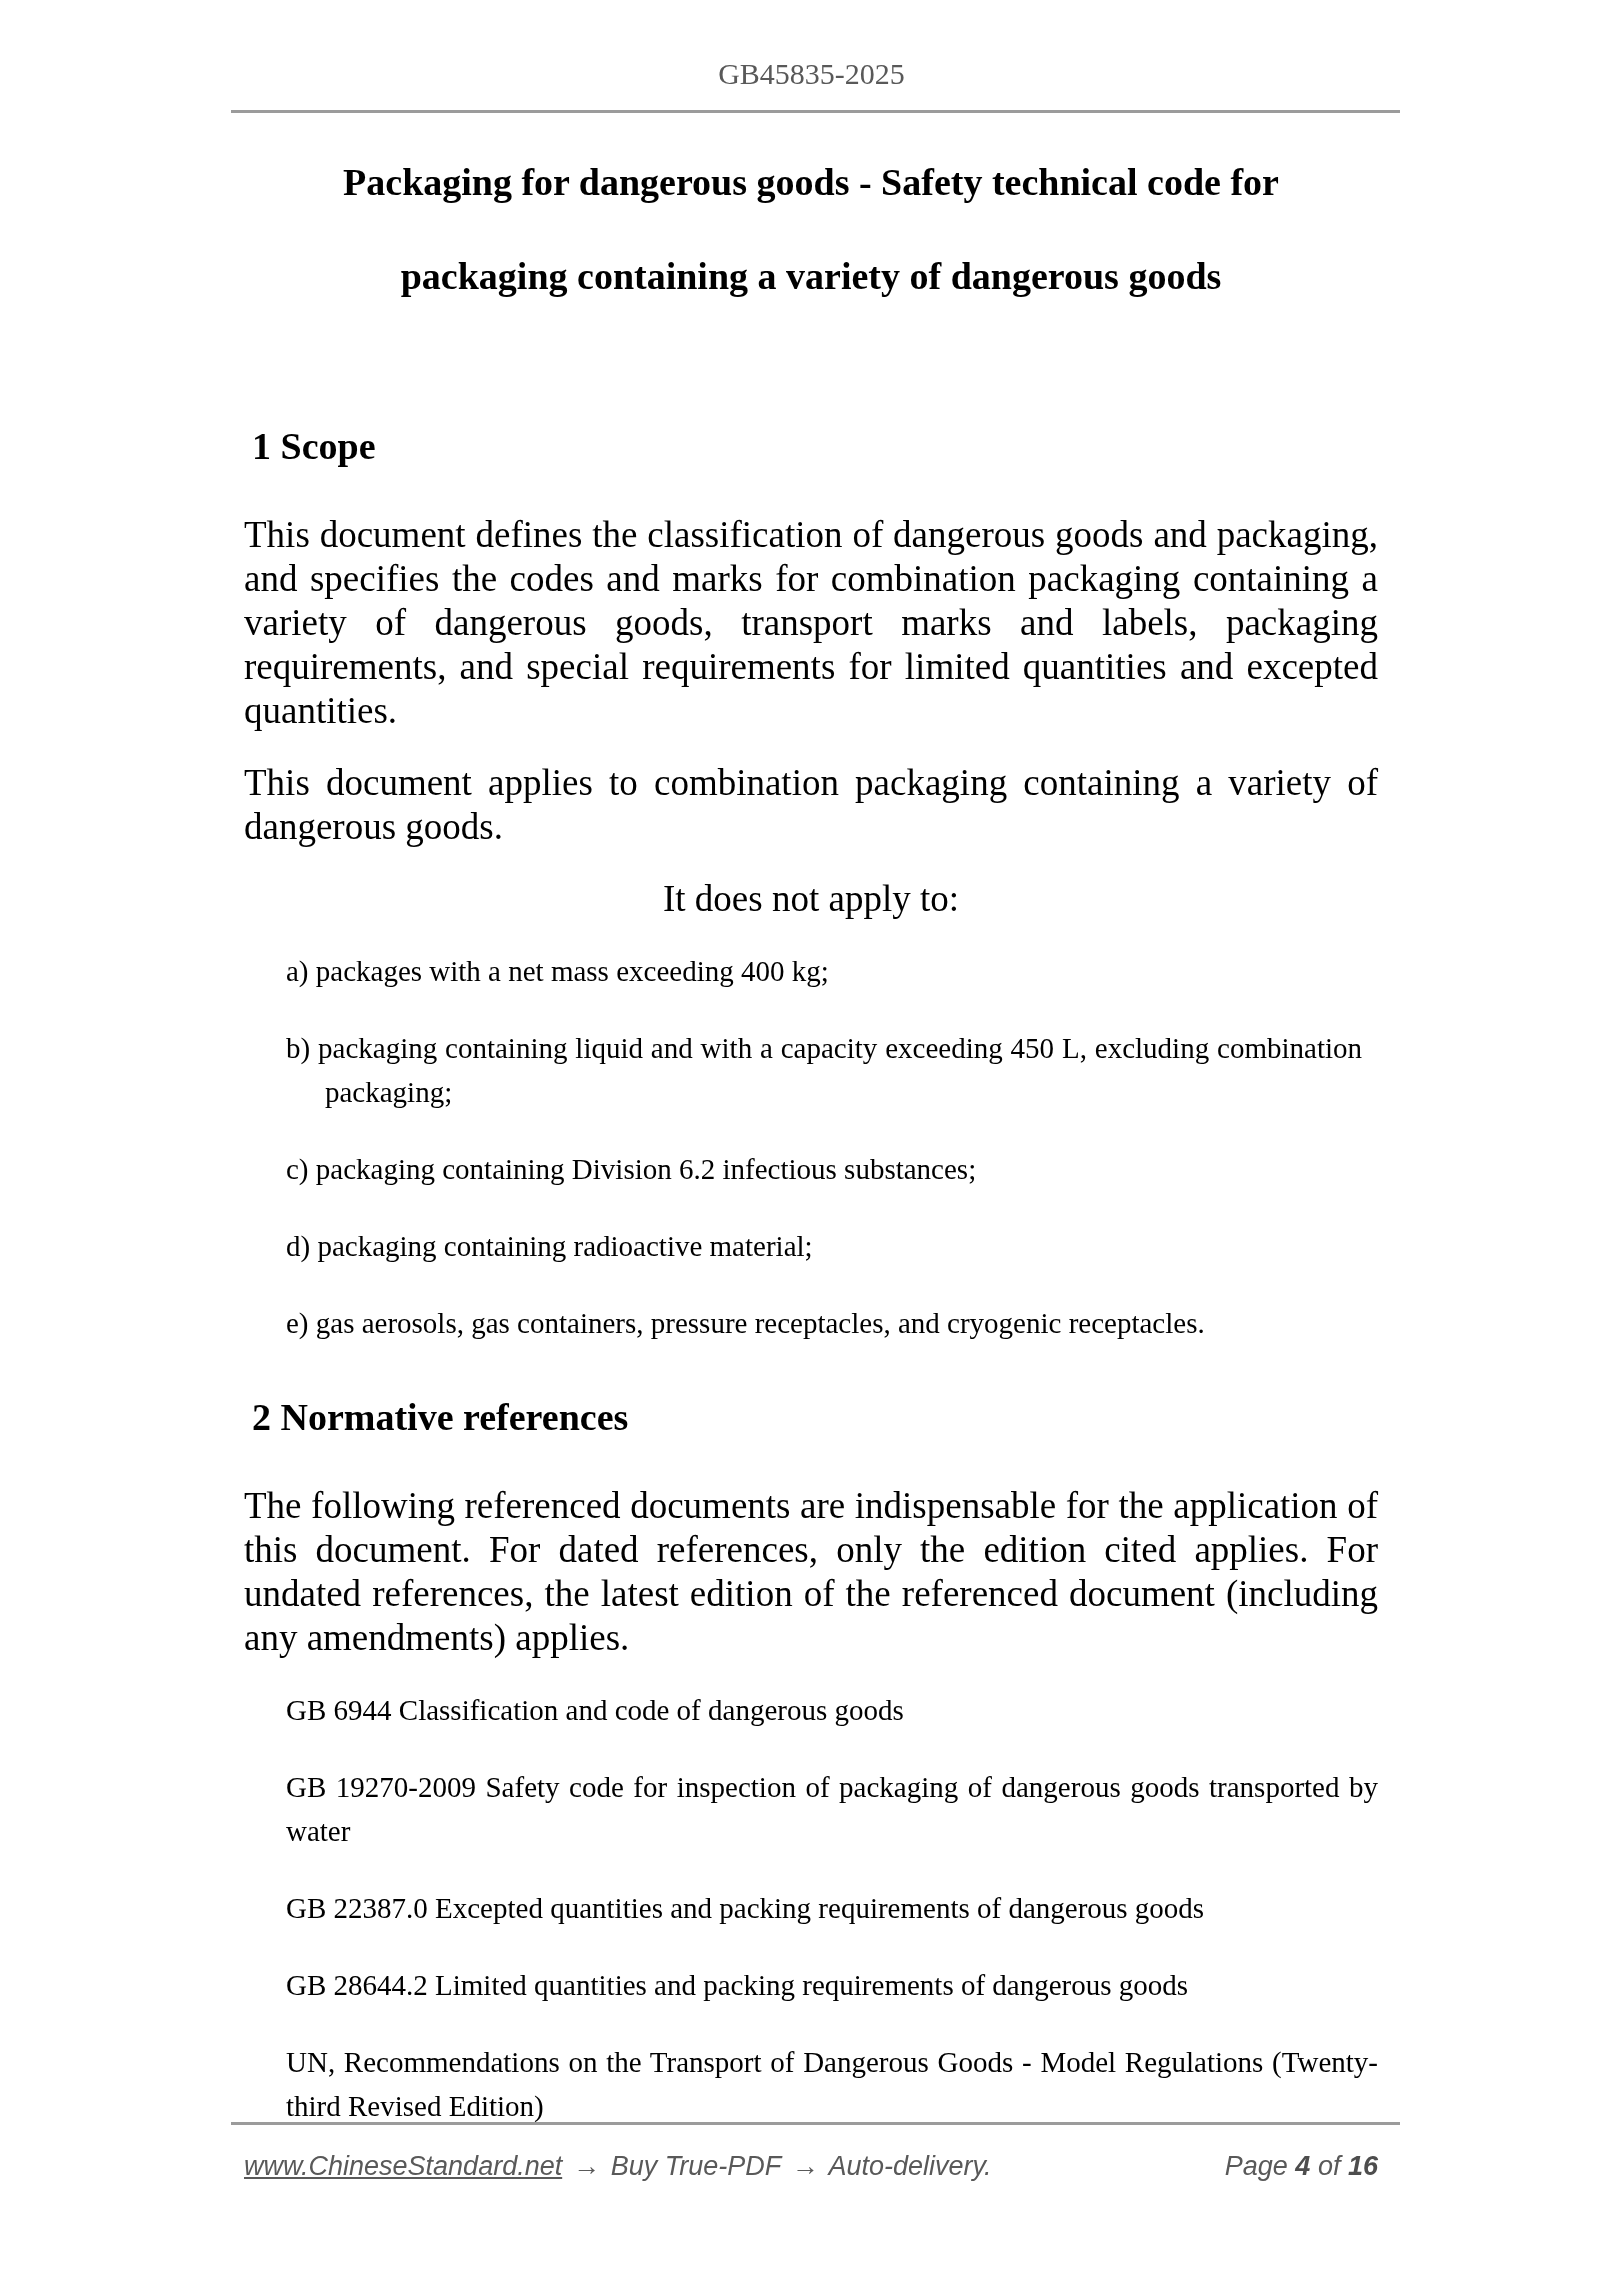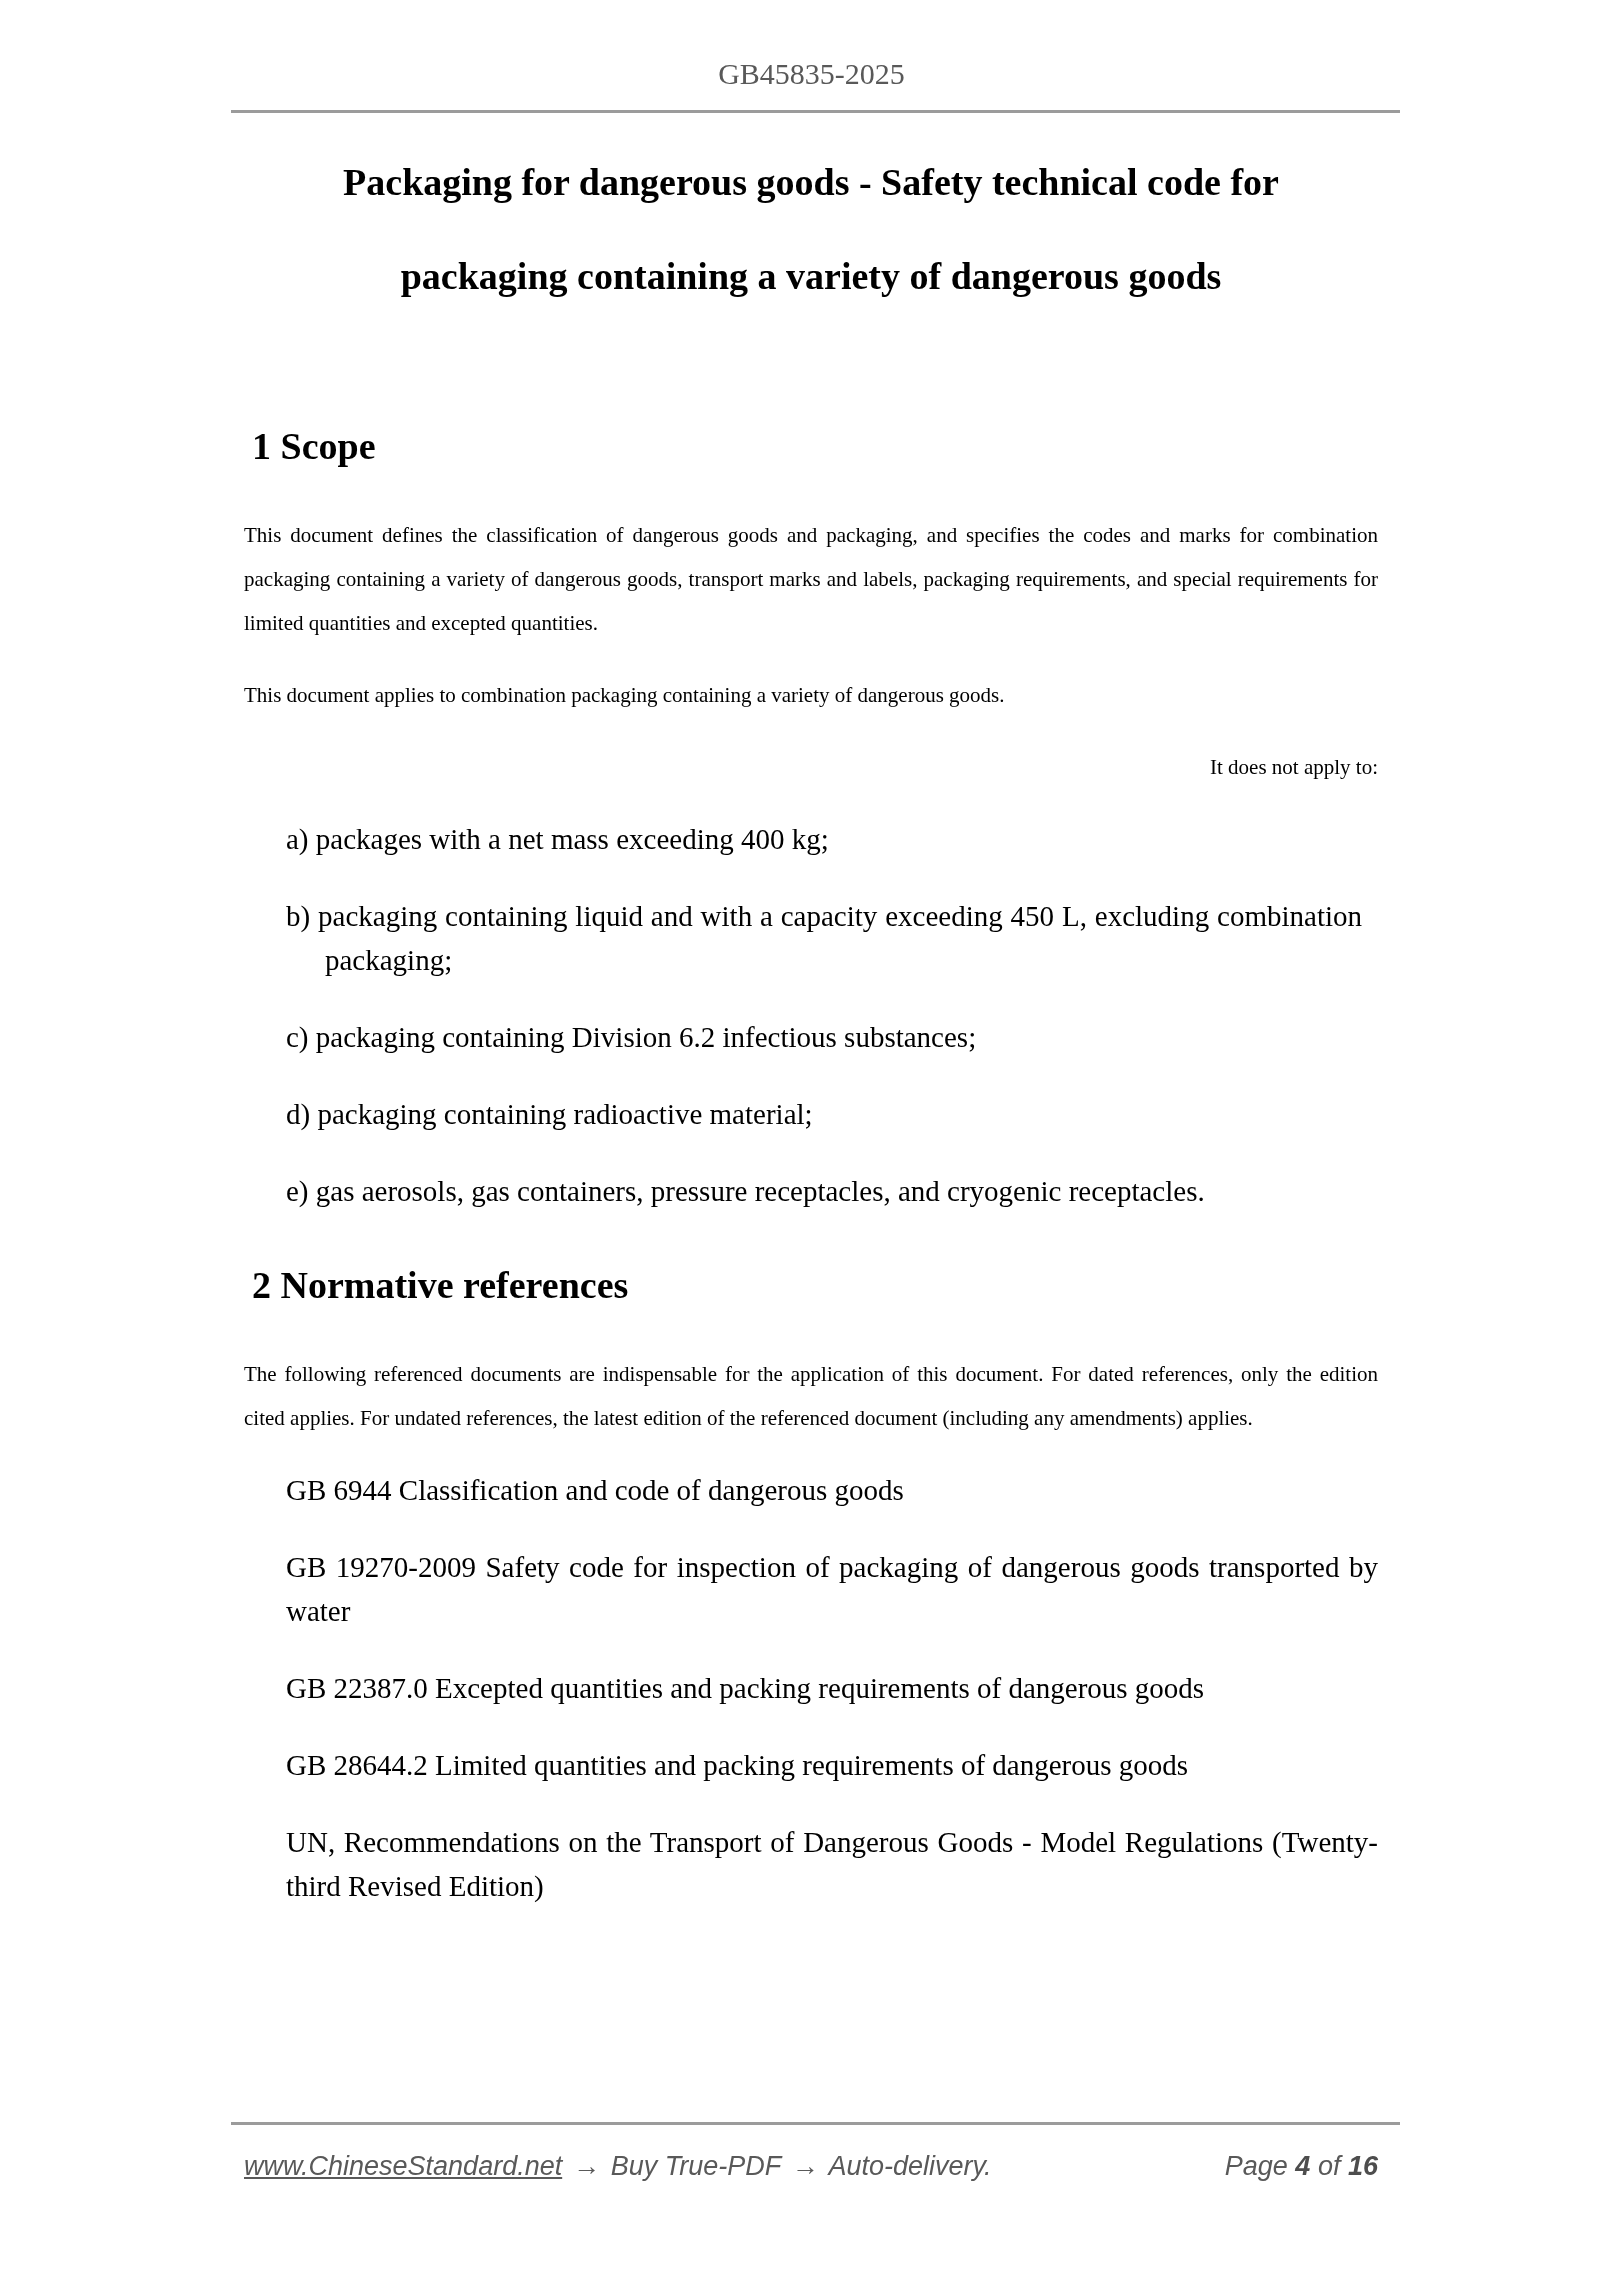--- a/index.html
+++ b/index.html
@@ -40,27 +40,27 @@
     line-height: 94px;
     text-align: center;
   }
   .section-heading {
     font-size: 38px;
     font-weight: bold;
     line-height: 50px;
     margin: 47px 0 42px 8px;
   }
   .body-para {
-    font-size: 21px;
+    font-size: 37px;
     line-height: 44px;
     text-align: justify;
     margin: 0 0 28px 0;
   }
   .no-justify {
-    text-align: right;
+    text-align: center;
   }
   .list-item {
     font-size: 29px;
     line-height: 44px;
     text-align: justify;
     margin: 0 16px 33px 0;
     padding-left: 81px;
     text-indent: -39px;
   }
   .reference-item {

